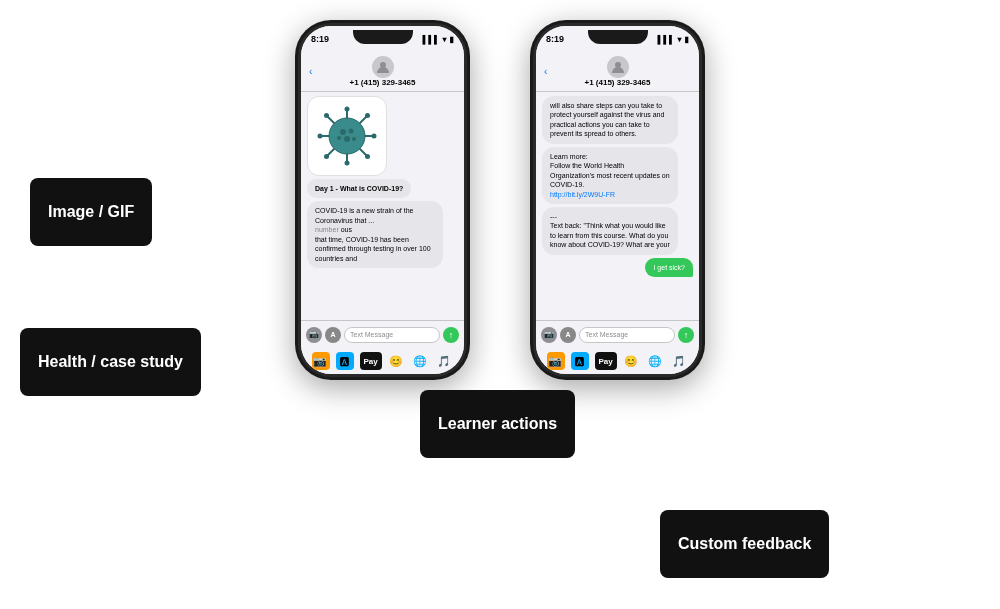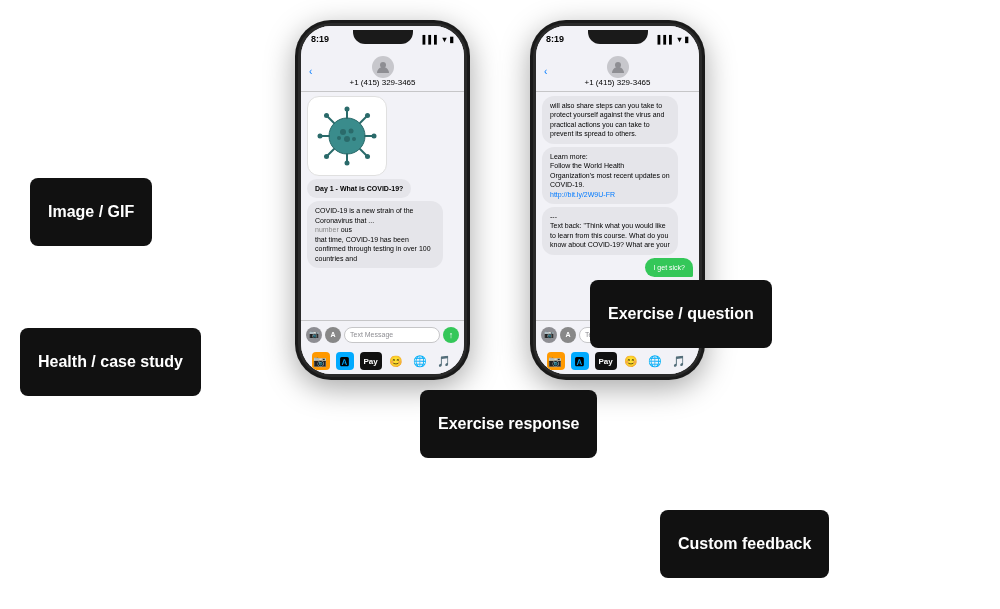--- a/index.html
+++ b/index.html
@@ -108,21 +108,21 @@
       display: flex;
       align-items: center;
       justify-content: center;
       font-size: 11px;
       color: #8e8e93;
     }
 
     .msg-number {
       font-size: 8px;
       color: #000;
-      font-weight: 400;
+      font-weight: 700;
     }
 
     
     .bubble {
       background: #e5e5ea;
       border-radius: 12px;
       padding: 5px 8px;
       font-size: 7px;
       line-height: 1.35;
       color: #000;
@@ -446,25 +446,22 @@
   </div>
 
   <div class="tag tag-large tag-image-gif">
     <span>Image / GIF</span>
   </div>
 
   <div class="tag tag-large tag-concept">
     <span>Health / case study</span>
   </div>
 
-  <div class="tag tag-large tag-exercise">
-    <span>Exercise / question</span>
-  </div>
 
   <div class="tag tag-large tag-learner">
-    <span>Exercise response</span>
+    <span>Learner actions</span>
   </div>
 
   <div class="tag tag-large tag-feedback">
     <span>Custom feedback</span>
   </div>
 
 </div>
 
 </body></html>

